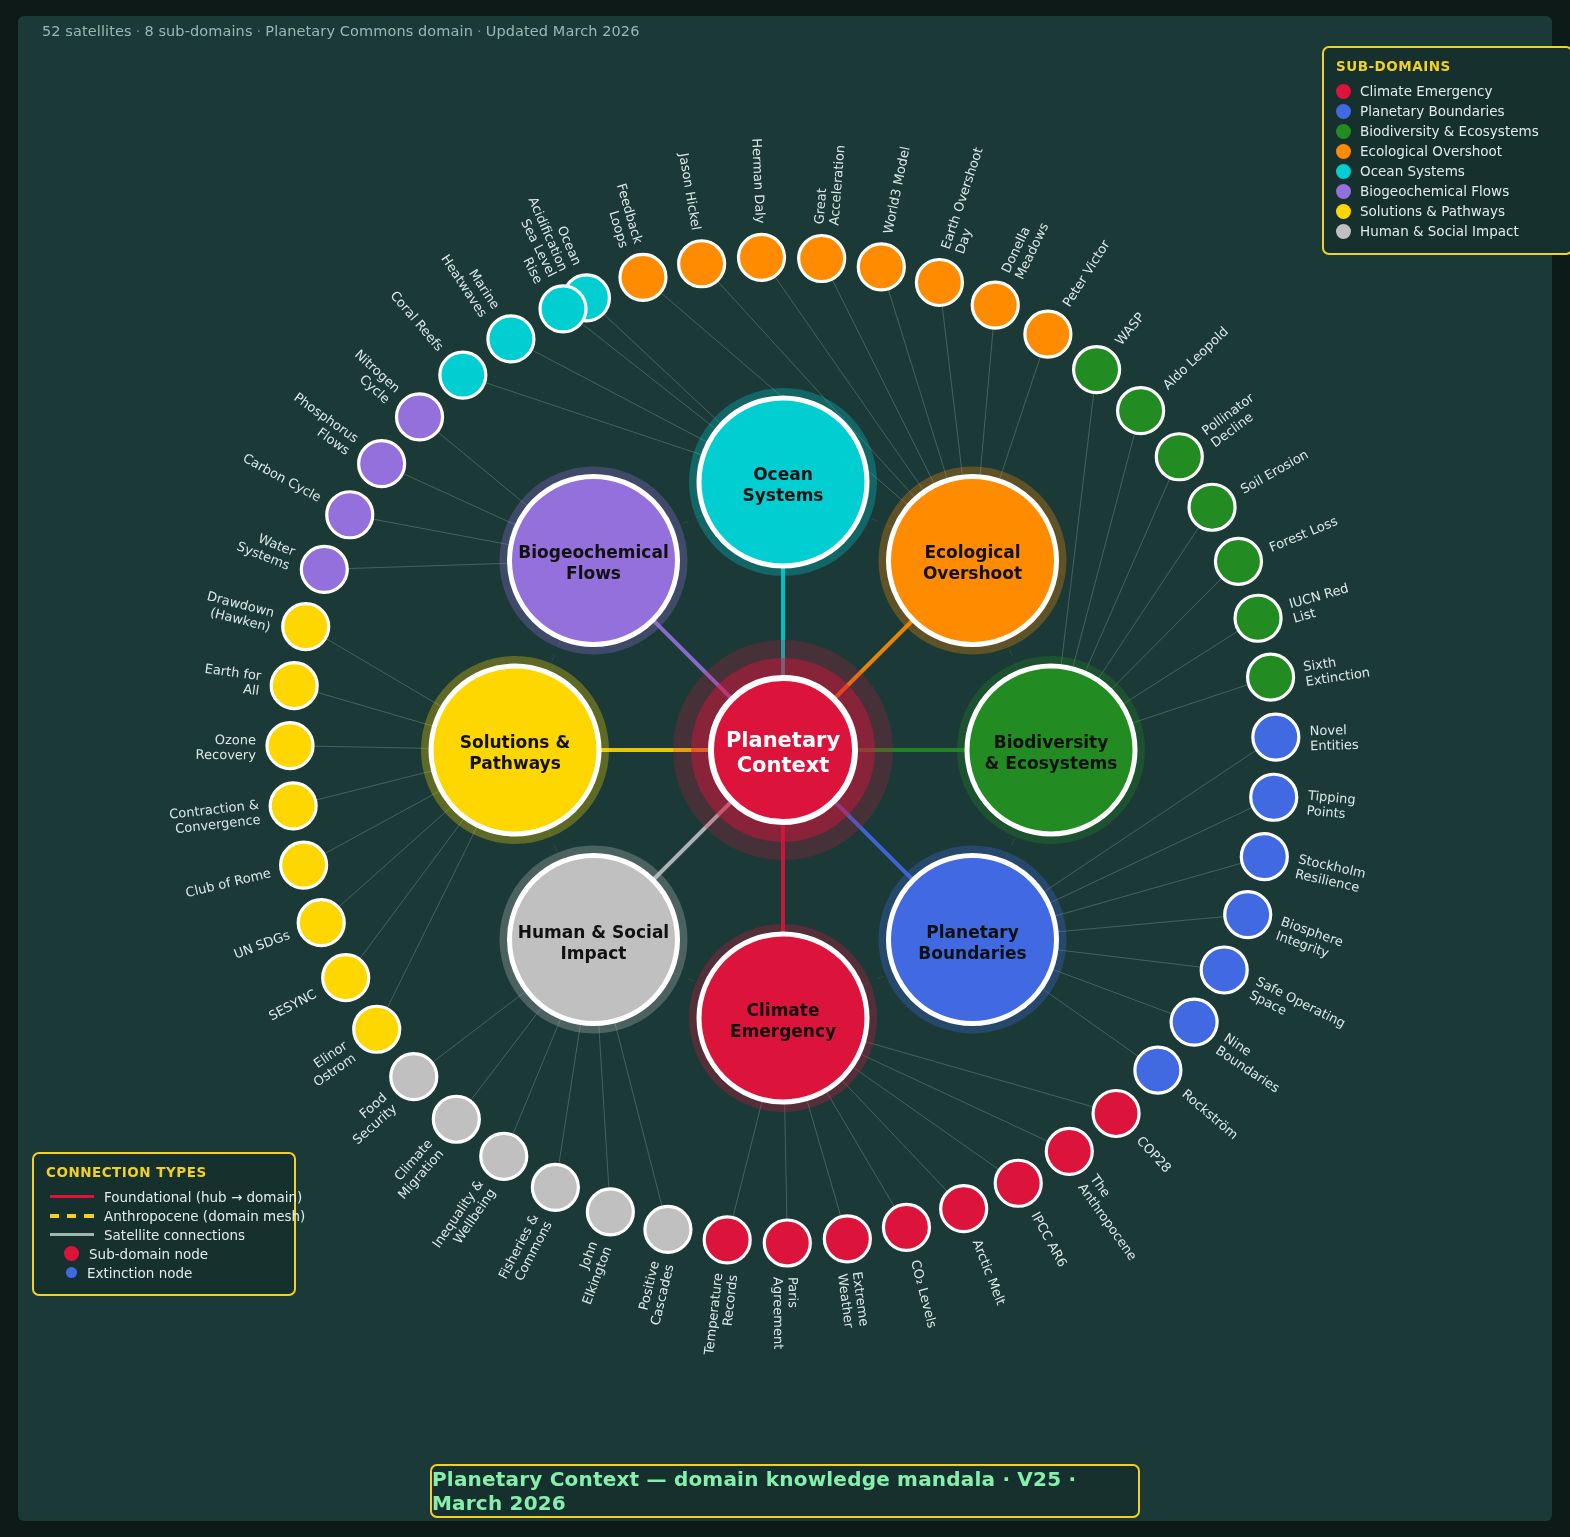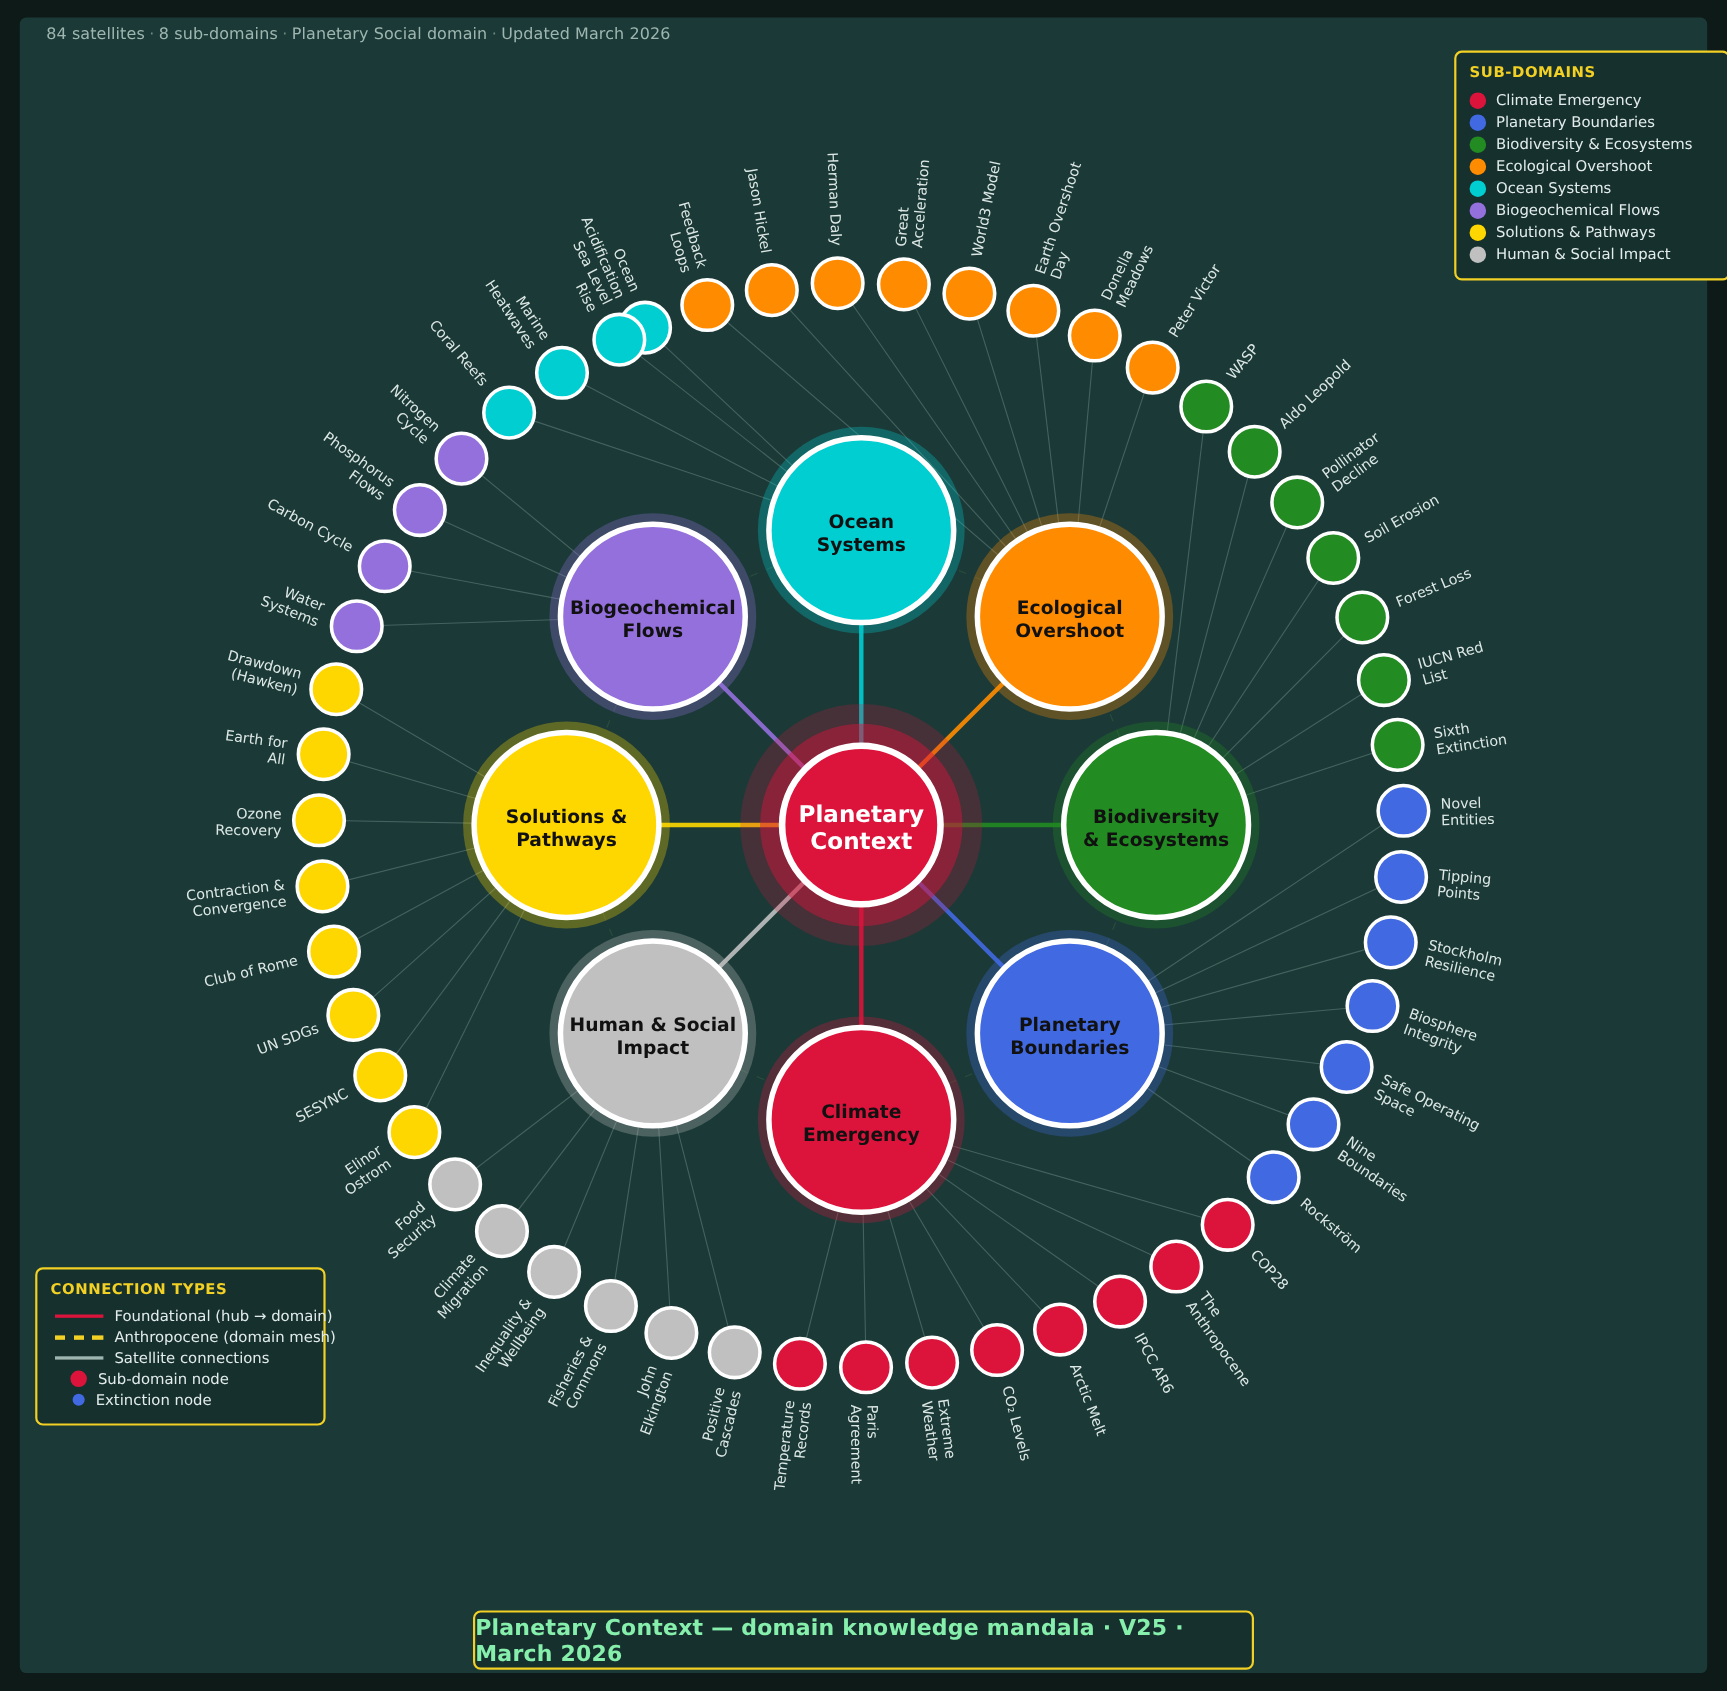--- a/index.html
+++ b/index.html
@@ -373,21 +373,21 @@
         <g>
           <circle cx="783" cy="750" r="110" fill="#dc143c" fill-opacity="0.22"></circle>
           <circle cx="783" cy="750" r="92" fill="#dc143c" fill-opacity="0.45"></circle>
           <circle cx="783" cy="750" r="72" fill="#dc143c" stroke="#ffffff" stroke-width="6"></circle>
           <text x="783" y="750" fill="#ffffff" font-size="21" font-weight="bold" text-anchor="middle"><tspan x="783" dy="-3">Planetary</tspan><tspan x="783" dy="25">Context</tspan></text>
         </g>
       </g>
   </svg>
 
   <div class="meta">
-    <span>84 satellites</span><span class="sep">·</span><span>8 sub-domains</span><span class="sep">·</span><span>Planetary Social domain</span><span class="sep">·</span><span>Updated March 2026</span>
+    <span>52 satellites</span><span class="sep">·</span><span>8 sub-domains</span><span class="sep">·</span><span>Planetary Commons domain</span><span class="sep">·</span><span>Updated March 2026</span>
   </div>
 
   <div class="panel" id="legend-domains">
     <div class="panel-title">SUB-DOMAINS</div>
     <div id="legend-domains-rows">
         <div class="lg-row">
           <div class="lg-dot" style="background: rgb(220, 20, 60);"></div>
           <div class="lg-txt">Climate Emergency</div>
         </div>
         <div class="lg-row">

